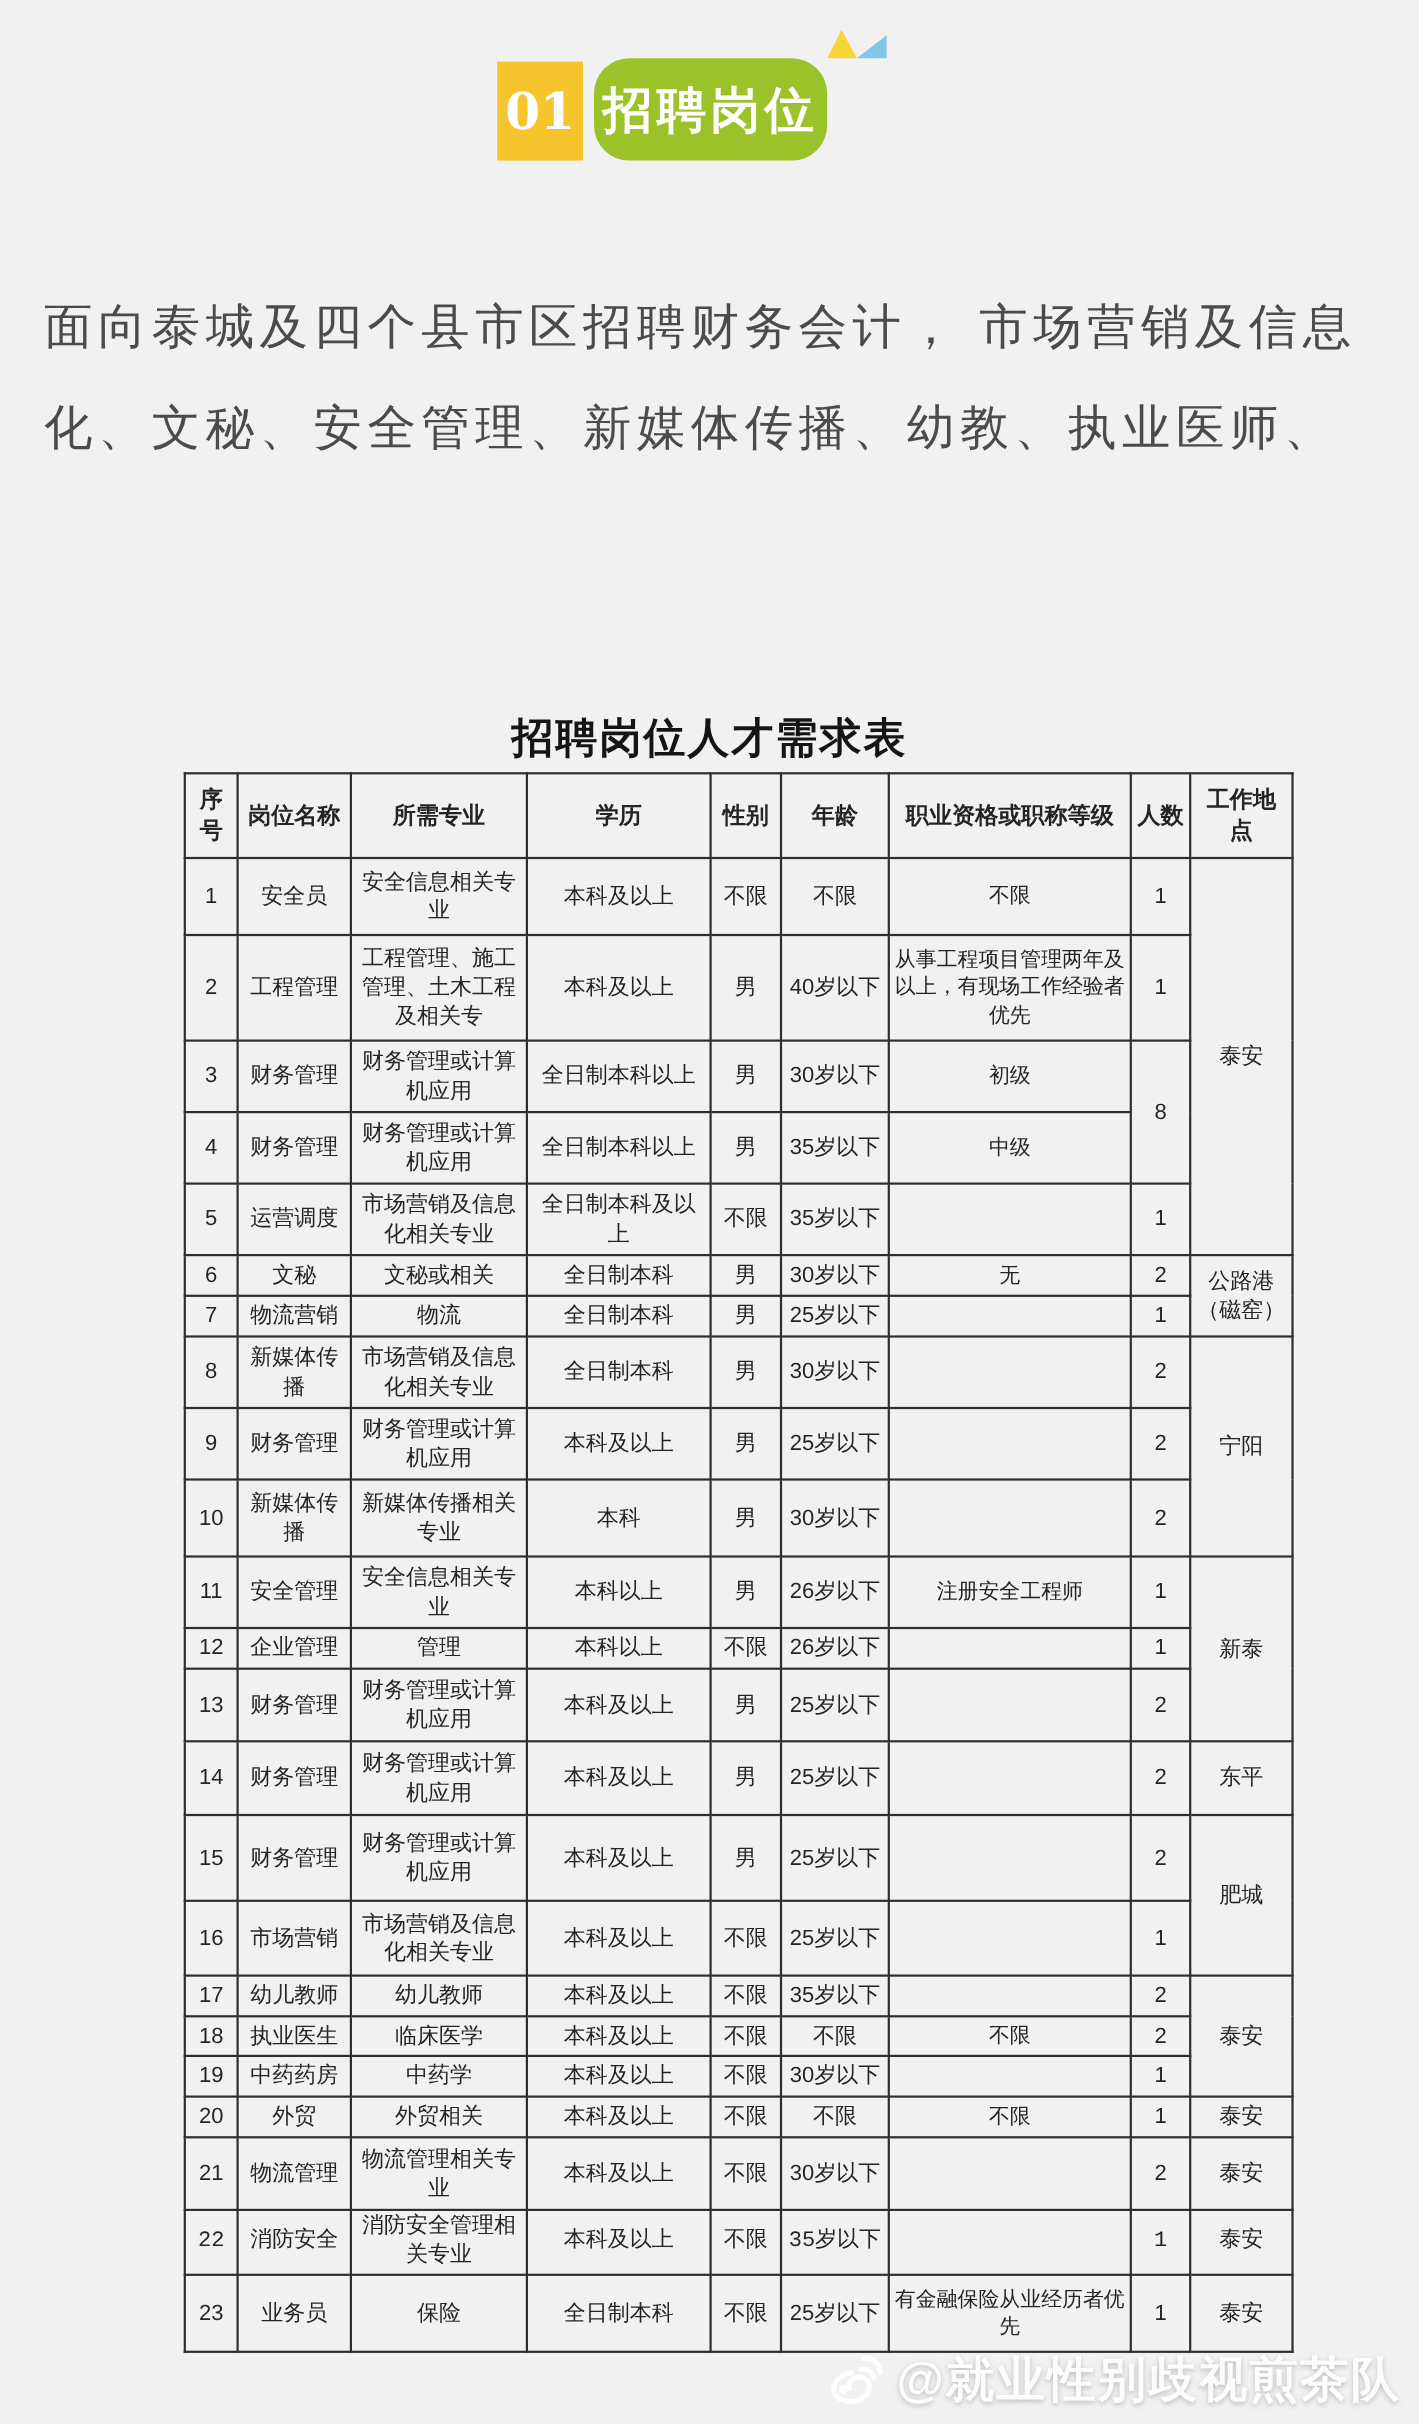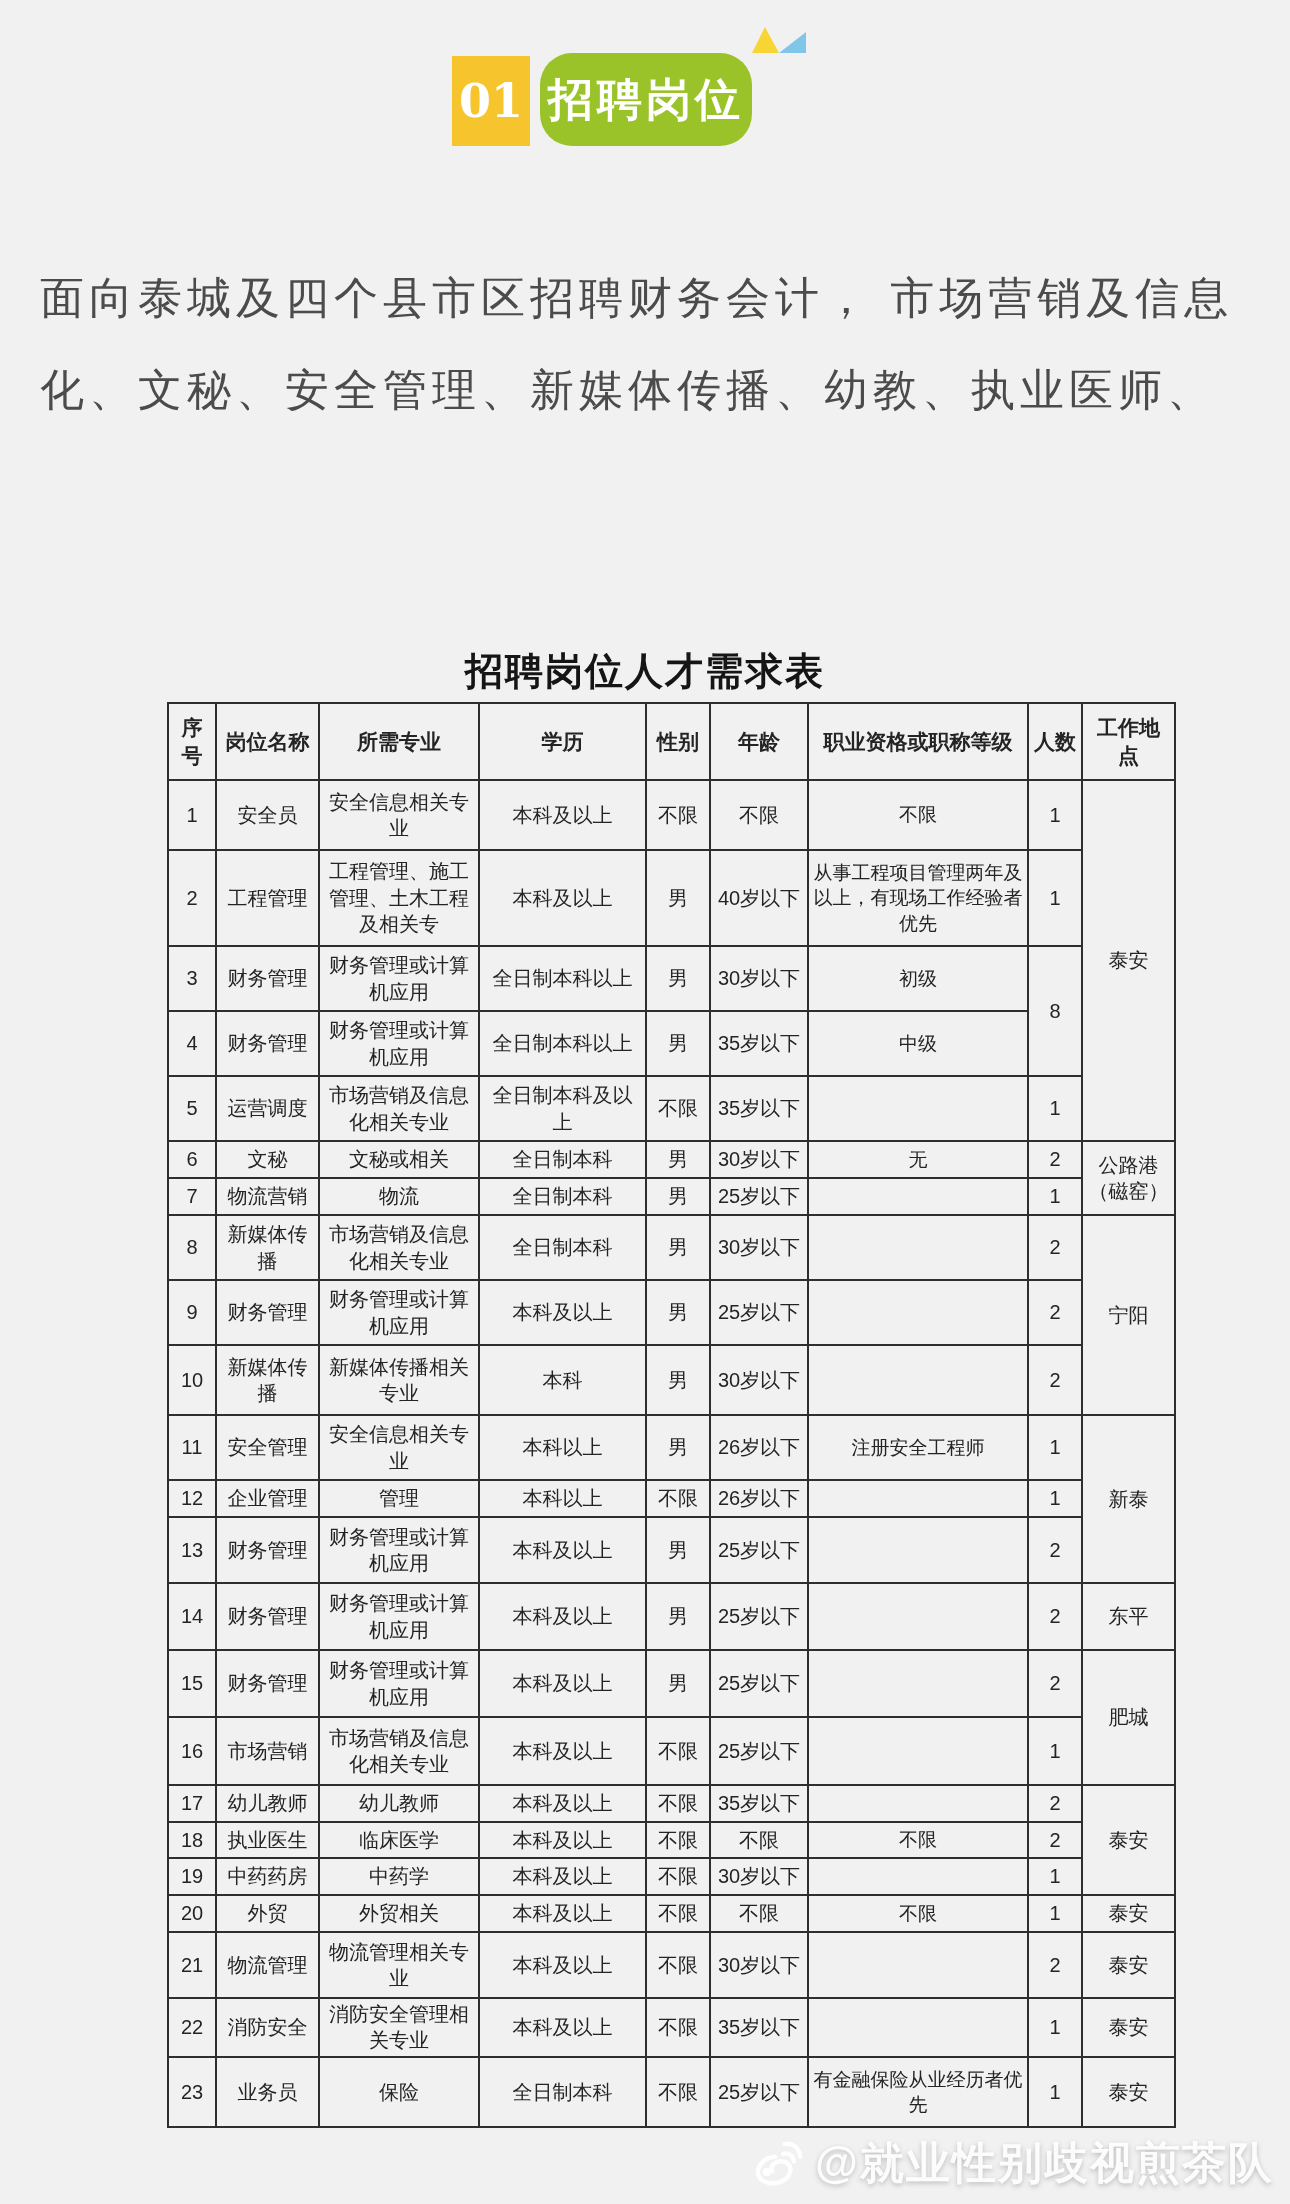--- a/index.html
+++ b/index.html
@@ -239,21 +239,21 @@
         <td class="xh">14</td>
         <td class="gw">财务管理</td>
         <td class="zy">财务管理或计算机应用</td>
         <td class="xl">本科及以上</td>
         <td class="xb">男</td>
         <td class="nl">25岁以下</td>
         <td class="zg"></td>
         <td class="rs">2</td>
         <td class="dd">东平</td>
       </tr>
-      <tr style="height: 67px;">
+      <tr style="height: 78px;">
         <td class="xh">15</td>
         <td class="gw">财务管理</td>
         <td class="zy">财务管理或计算机应用</td>
         <td class="xl">本科及以上</td>
         <td class="xb">男</td>
         <td class="nl">25岁以下</td>
         <td class="zg"></td>
         <td class="rs">2</td>
         <td class="dd" rowspan="2">肥城</td>
       </tr>
@@ -313,21 +313,21 @@
         <td class="xh">21</td>
         <td class="gw">物流管理</td>
         <td class="zy">物流管理相关专业</td>
         <td class="xl">本科及以上</td>
         <td class="xb">不限</td>
         <td class="nl">30岁以下</td>
         <td class="zg"></td>
         <td class="rs">2</td>
         <td class="dd">泰安</td>
       </tr>
-      <tr style="height: 47px;">
+      <tr style="height: 47px; font-family: Liberation Mono, monospace;">
         <td class="xh">22</td>
         <td class="gw">消防安全</td>
         <td class="zy">消防安全管理相关专业</td>
         <td class="xl">本科及以上</td>
         <td class="xb">不限</td>
         <td class="nl">35岁以下</td>
         <td class="zg"></td>
         <td class="rs">1</td>
         <td class="dd">泰安</td>
       </tr>

